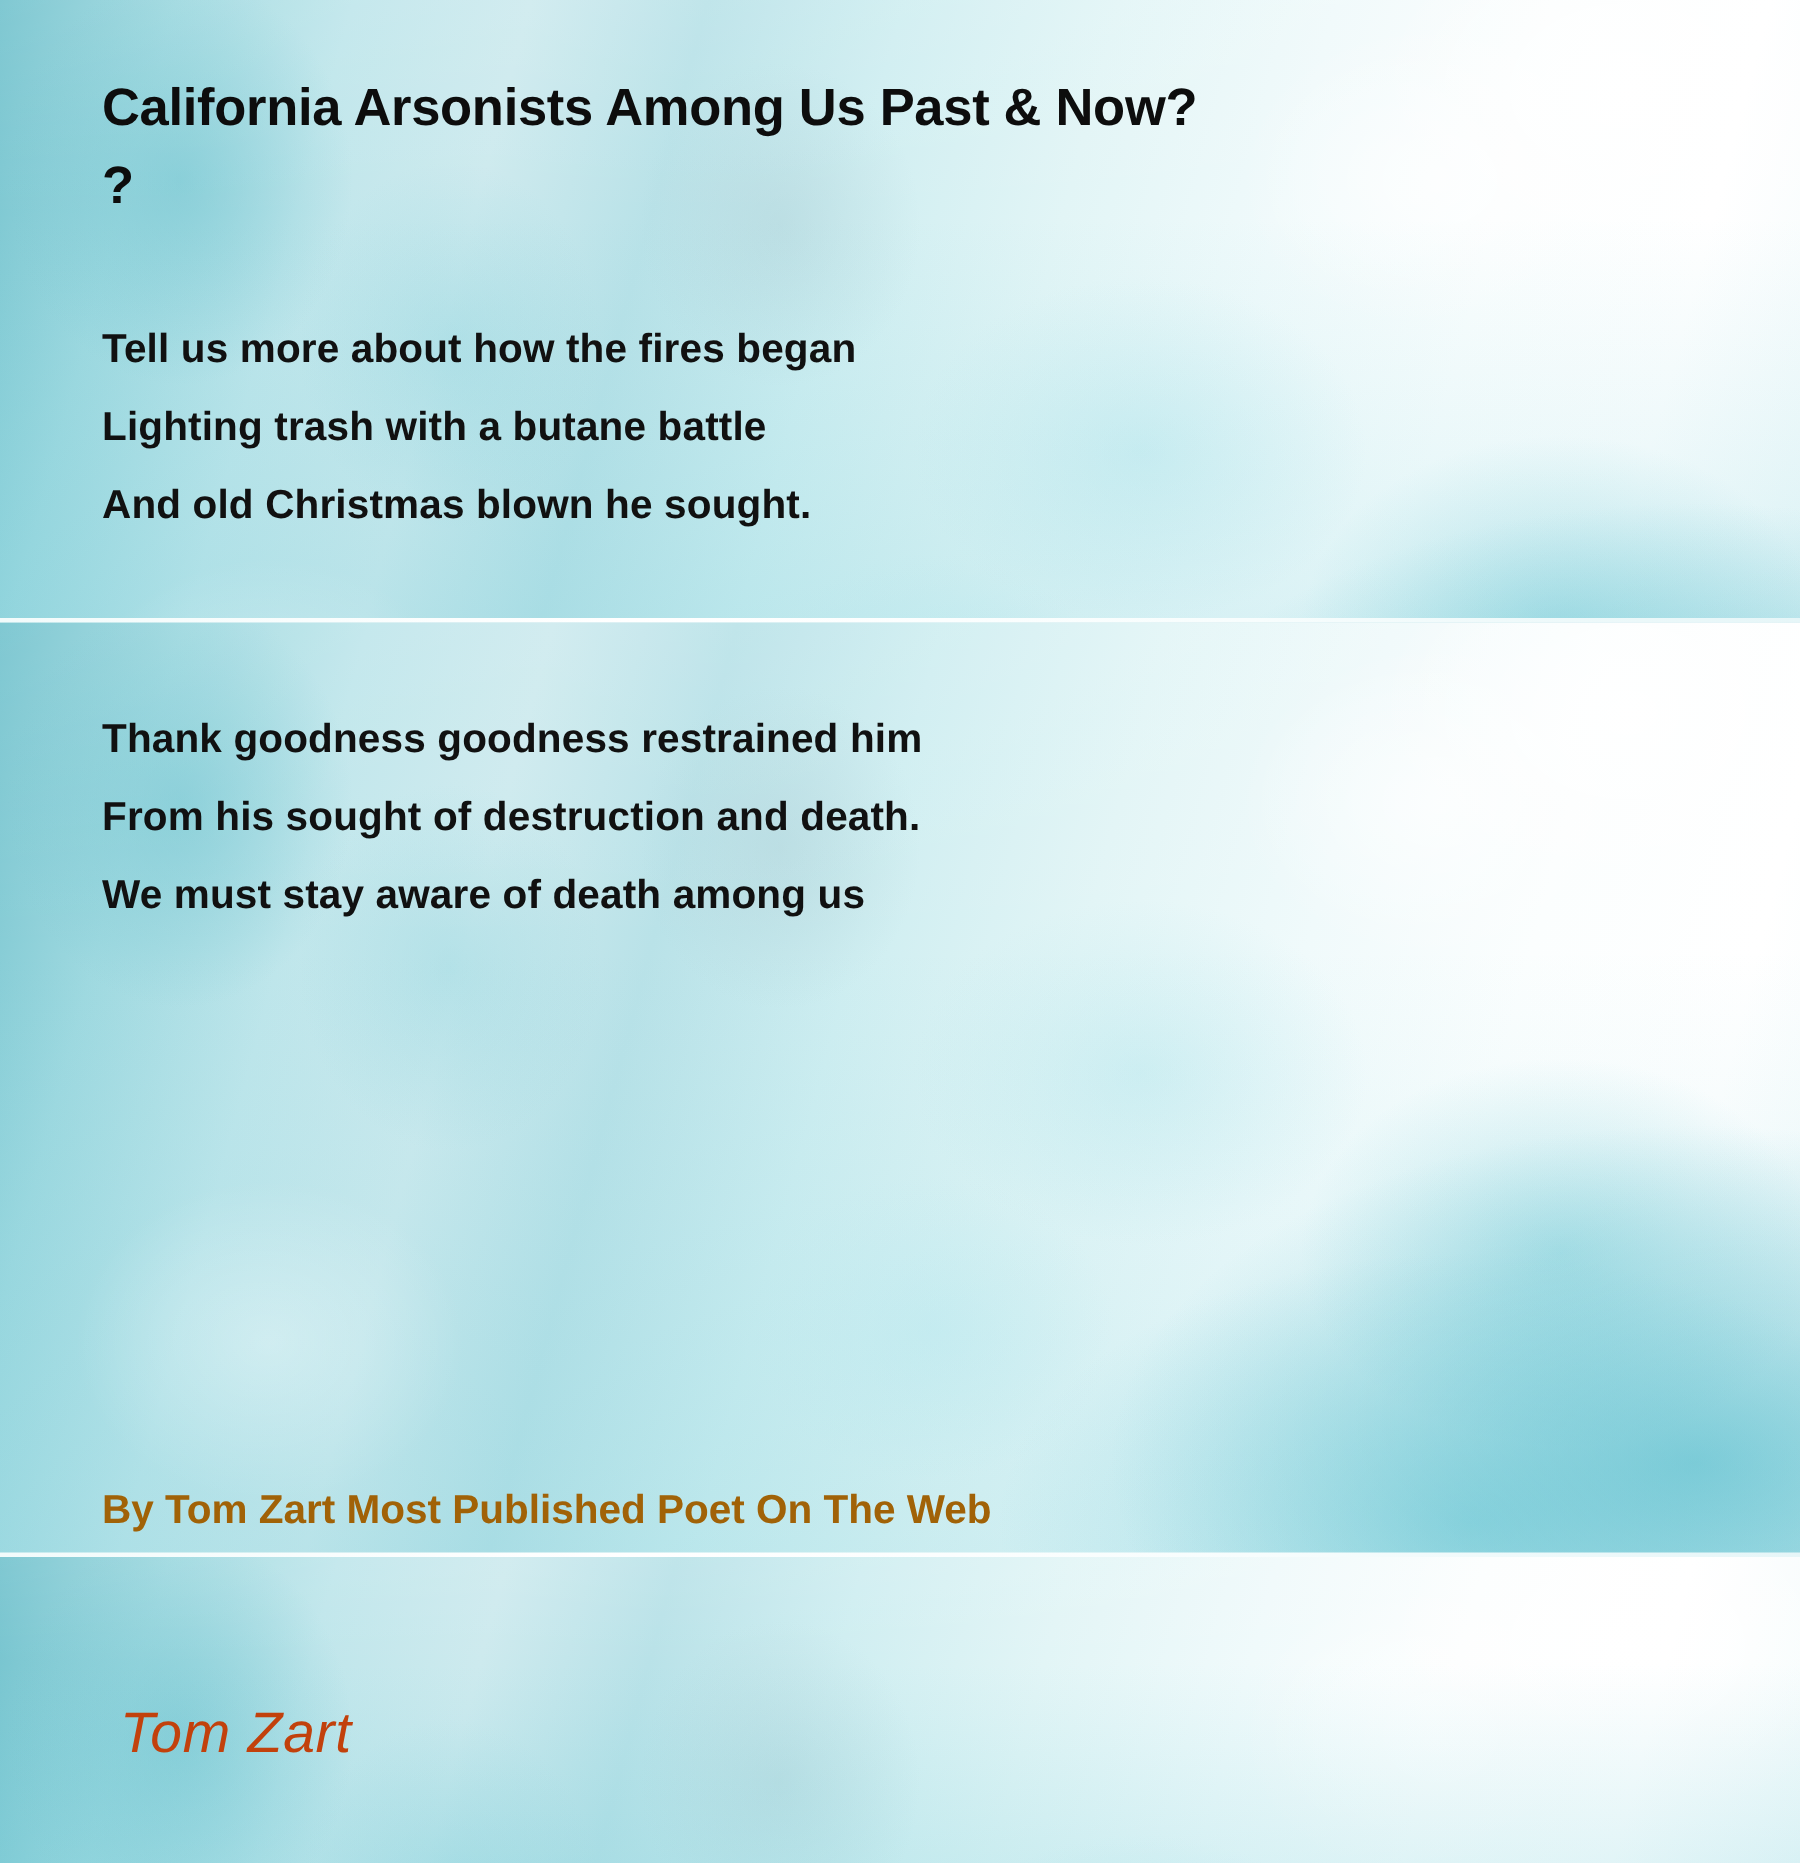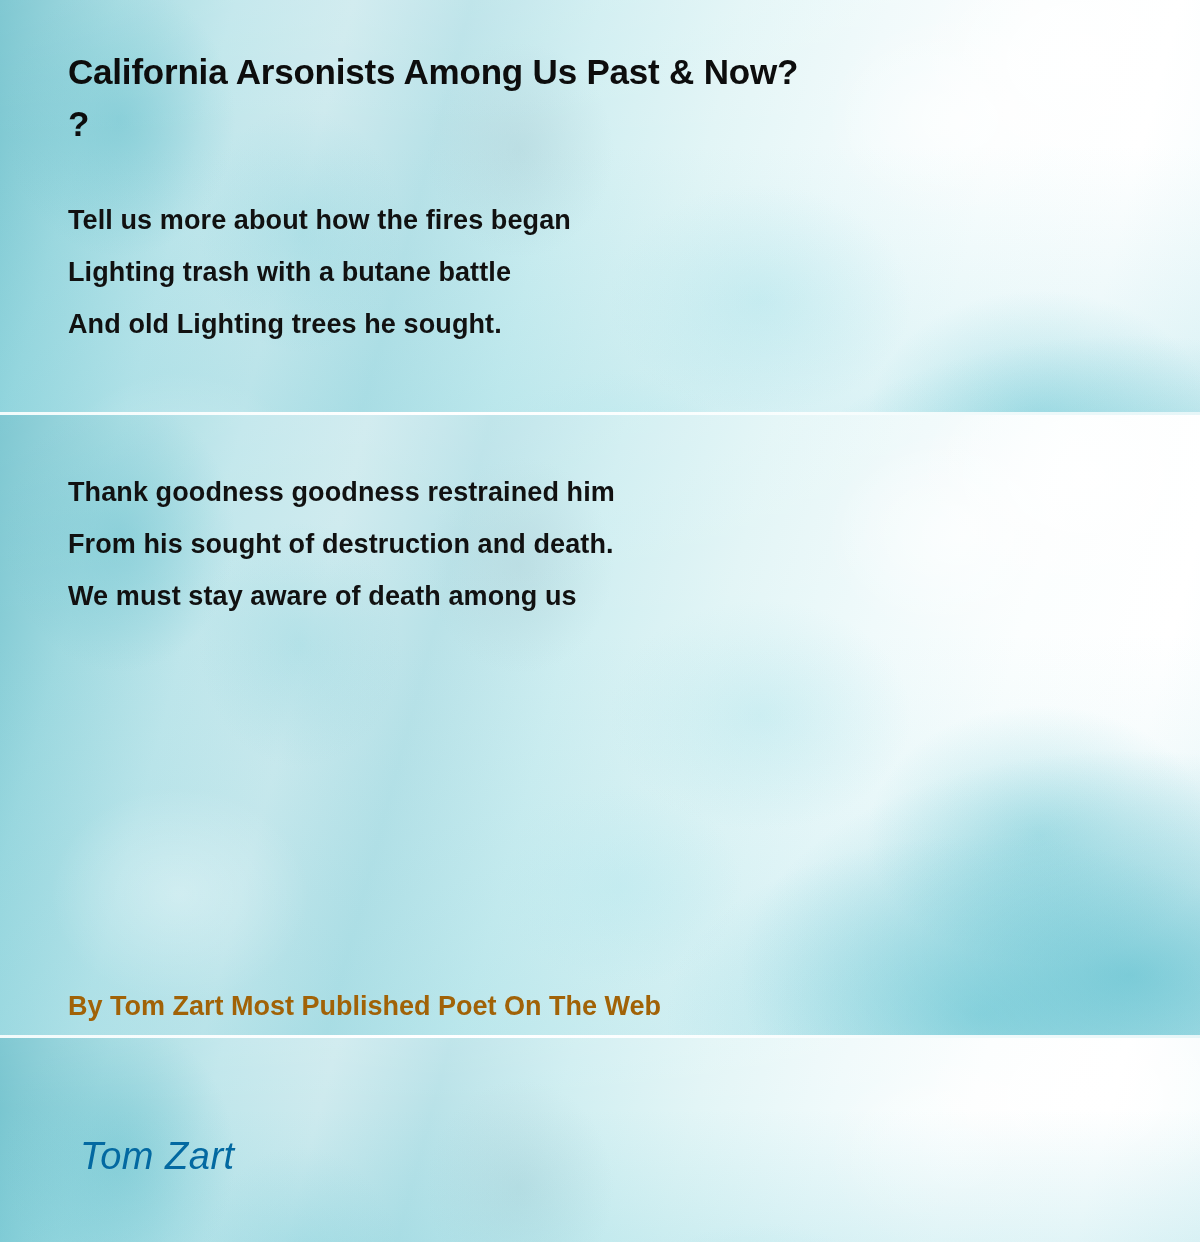--- a/index.html
+++ b/index.html
@@ -108,21 +108,21 @@
 
   .line {
     font-size: 27px;
     font-weight: bold;
     line-height: 52px;
     color: #111111;
     letter-spacing: 0.1px;
     white-space: nowrap;
   }
 
-  #stanza-1 { top: 194px; }
+  #stanza-1 { top: 206px; }
   #stanza-2 { top: 466px; }
   #stanza-3 { top: 726px; }
 
   .byline {
     position: absolute;
     left: 68px;
     top: 986px;
     font-size: 27px;
     font-weight: bold;
     line-height: 40px;
@@ -131,21 +131,21 @@
   }
 
   .signature {
     position: absolute;
     left: 80px;
     top: 1133px;
     font-size: 38px;
     font-style: italic;
     font-weight: normal;
     line-height: 46px;
-    color: #0369a1;
+    color: #c2410c;
     letter-spacing: 0.5px;
     white-space: nowrap;
   }
 </style>
 </head>
 <body>
 
 <div id="page">
 
   <div class="band" style="top:0px; height:415px;">
@@ -171,21 +171,21 @@
   </div>
 
   <div id="content">
 
     <h1 class="poem-title">California Arsonists Among Us Past &amp; Now?
 ?</h1>
 
     <div class="stanza" id="stanza-1">
       <div class="line">Tell us more about how the fires began</div>
       <div class="line">Lighting trash with a butane battle</div>
-      <div class="line">And old Lighting trees he sought.</div>
+      <div class="line">And old Christmas blown he sought.</div>
     </div>
 
     <div class="stanza" id="stanza-2">
       <div class="line">Thank goodness goodness restrained him</div>
       <div class="line">From his sought of destruction and death.</div>
       <div class="line">We must stay aware of death among us</div>
     </div>
 
 
     <div class="byline">By Tom Zart Most Published Poet On The Web</div>

